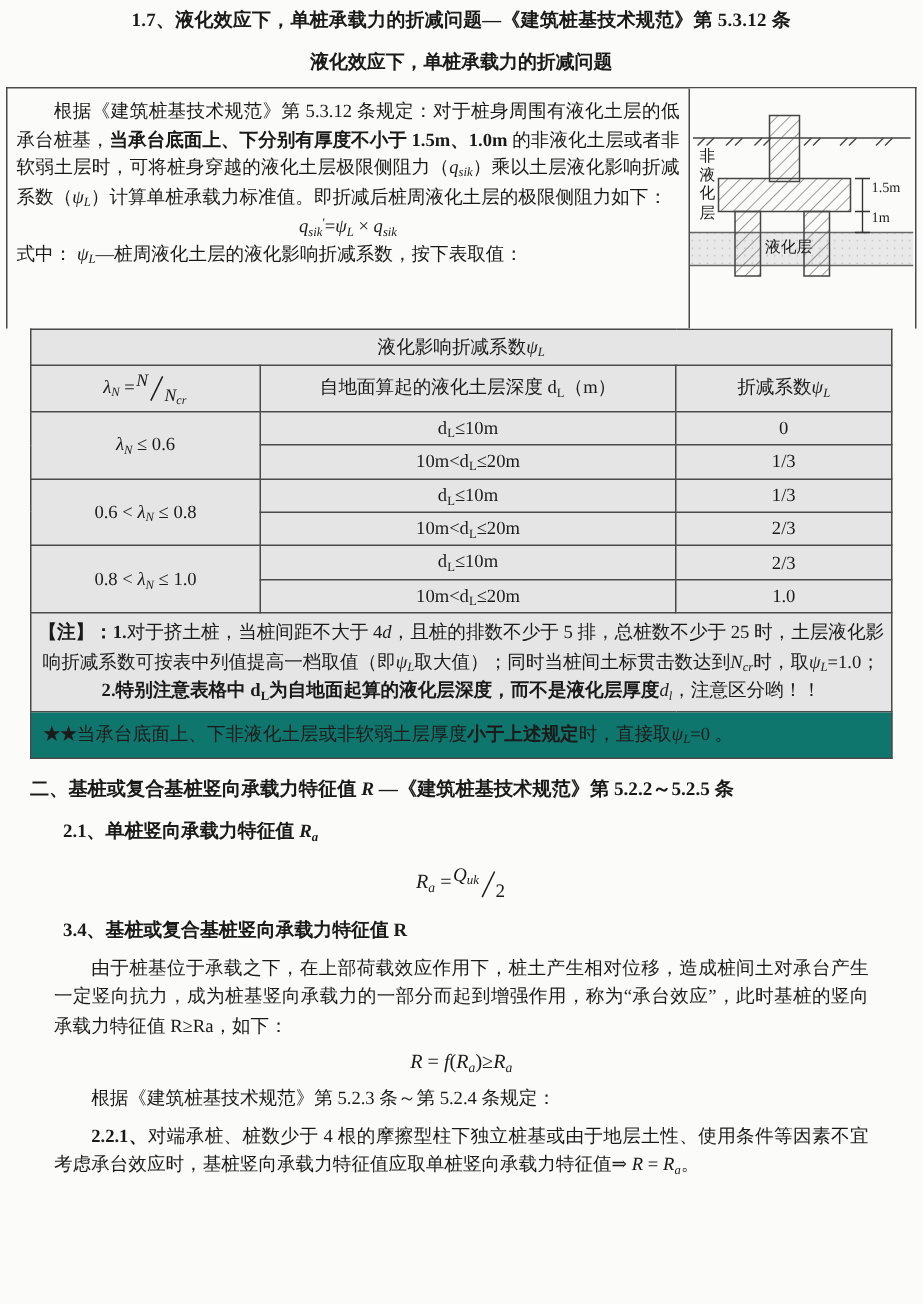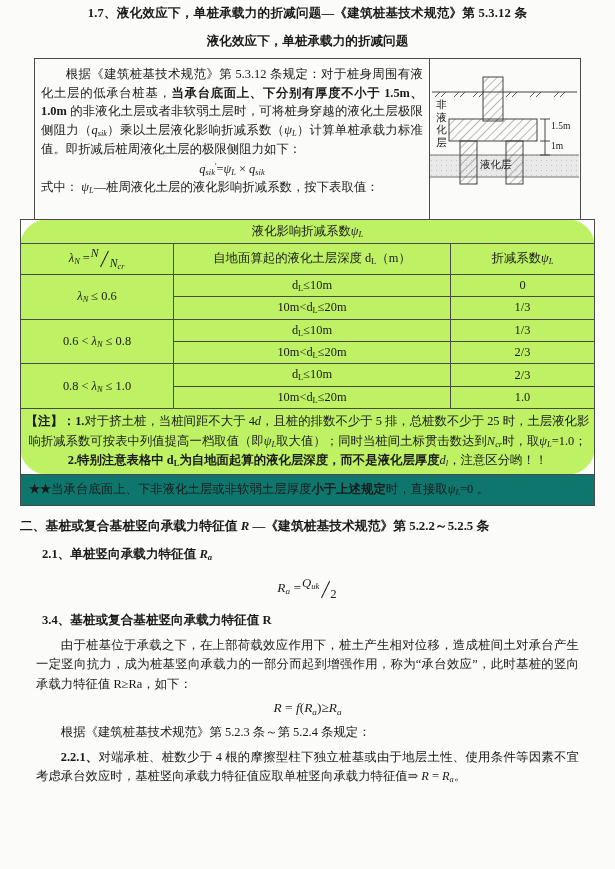--- a/index.html
+++ b/index.html
@@ -37,21 +37,21 @@
   .h-sub {
     text-align: center;
     font-weight: bold;
     font-size: 12.6px;
     margin: 9px 0 7px 0;
     line-height: 1.5;
   }
 
   
   .intro-box {
-    margin: 0 34px;
+    margin: 0 4px;
     border: 1px solid #4a4a4a;
     border-bottom: none;
     display: flex;
     align-items: stretch;
     background: #fbfbfa;
   }
   .intro-text {
     flex: 1 1 auto;
     padding: 6px 6px 4px 6px;
     min-width: 0;
@@ -78,22 +78,21 @@
     position: relative;
     background: #fbfbfa;
   }
   .fig-cell svg { display: block; }
 
   
   table.lt {
     margin: 0 20px;
     border-collapse: collapse;
     width: calc(100% - 40px);
-    background: #bef264;
-    border-radius: 28px;
+    background: #e5e5e5;
   }
   table.lt td, table.lt th {
     border: 1px solid #4a4a4a;
     text-align: center;
     vertical-align: middle;
     font-size: 12.4px;
     font-weight: normal;
     padding: 3px 2px;
   }
   th.cap {

